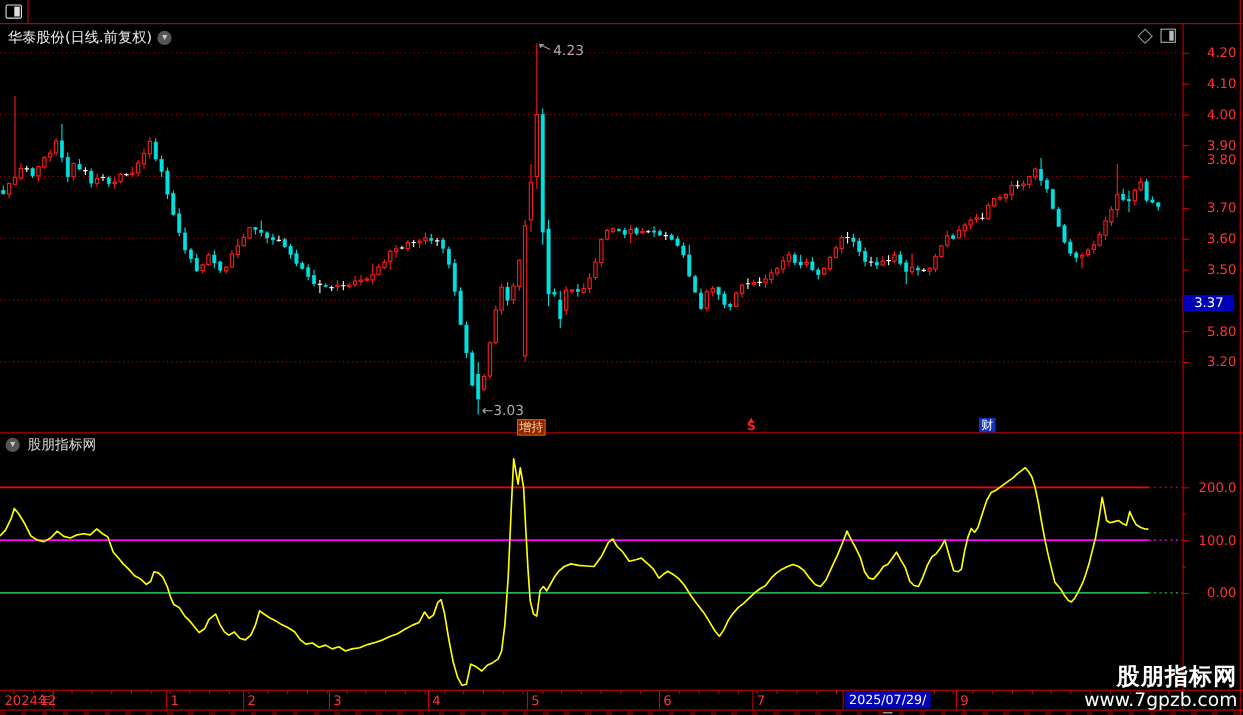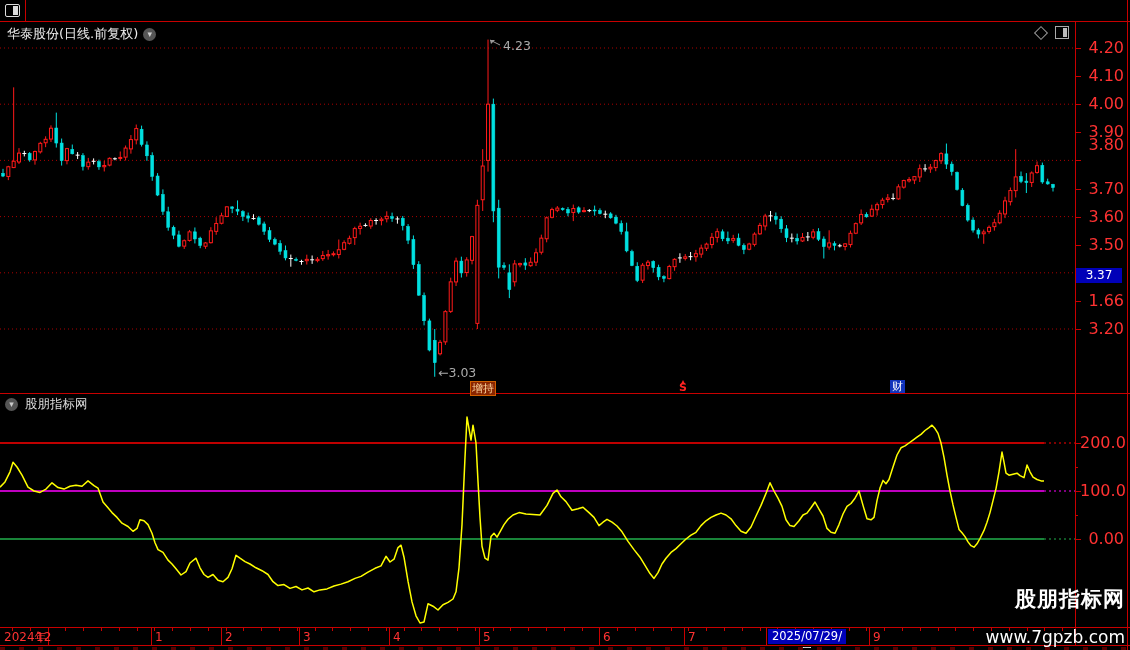--- a/index.html
+++ b/index.html
@@ -25,21 +25,21 @@
              display:flex;align-items:center;justify-content:center;line-height:1;}
   .tr-icons{position:absolute;top:26px;left:1036px;display:flex;gap:9px;align-items:center;z-index:5;}
   .diamond{width:8px;height:8px;border:1px solid #999;transform:rotate(45deg);}
   .splitsq{width:12px;height:11px;border:1px solid #aaa;position:relative;}
   .splitsq::after{content:"";position:absolute;right:1px;top:1px;bottom:1px;width:4px;background:#bbb;}
   
   #main-plot{position:absolute;left:0;top:22px;}
   #ind-plot{position:absolute;left:0;top:413px;}
   
   .axis-label{position:absolute;left:1080px;width:44px;text-align:right;color:#ff3232;
-              font-size:16px;line-height:14px;}
+              font-size:12px;line-height:14px;}
   .tickmark{position:absolute;left:1075px;width:6px;height:1px;background:#c80000;}
   .price-tag{position:absolute;left:1076px;width:46px;height:15px;background:#0000b8;color:#fff;
              font-size:12px;line-height:15px;text-align:center;z-index:4;}
   
   .ind-header{position:absolute;left:5px;top:396px;display:flex;align-items:center;gap:7px;
               font-size:12.5px;z-index:5;white-space:nowrap;}
   .ind-header .src{color:#dddddd;}
   
   .hline{position:absolute;height:1px;background:#c80000;}
   .vline{position:absolute;width:1px;background:#c80000;}
@@ -53,21 +53,21 @@
                   line-height:15px;text-align:center;z-index:3;}
   
   .badge{position:absolute;font-size:11px;line-height:13px;z-index:4;}
   .badge-notice{background:#8a2500;border:1px solid #d06000;color:#ffd9a0;padding:0 1px;}
   .badge-finance{background:#1133bb;color:#fff;padding:0 2px;}
   .badge-sell{color:#ff2222;font-weight:bold;display:flex;flex-direction:column;align-items:center;line-height:6px;}
   .badge-sell .arr{font-size:8px;}
   
   .watermark{position:absolute;right:5px;bottom:3px;text-align:right;color:#fff;z-index:9;}
   .watermark .l1{font-size:21px;font-weight:bold;letter-spacing:1px;line-height:23px;}
-  .watermark .l2{font-size:17px;line-height:20px;margin-top:16px;}
+  .watermark .l2{font-size:17px;line-height:20px;}
   
   .status-sliver{position:absolute;left:0;top:647px;width:1130px;height:3px;
                  background:repeating-linear-gradient(90deg,#550000 0 5px,#000 5px 19px);}
 </style>
 </head>
 <body>
 
 <div id="app">
 
   <div class="toolbar">
@@ -505,21 +505,21 @@
       <div class="axis-label" style="top: 125.3px;">3.90</div>
       <div class="tickmark" style="top: 132.3px;"></div>
       <div class="axis-label" style="top: 138px;">3.80</div>
       <div class="tickmark" style="top: 160.4px;"></div>
       <div class="axis-label" style="top: 181.5px;">3.70</div>
       <div class="tickmark" style="top: 188.5px;"></div>
       <div class="axis-label" style="top: 209.6px;">3.60</div>
       <div class="tickmark" style="top: 216.6px;"></div>
       <div class="axis-label" style="top: 237.7px;">3.50</div>
       <div class="tickmark" style="top: 244.7px;"></div>
-      <div class="axis-label" style="top: 293.9px;">1.66</div>
+      <div class="axis-label" style="top: 293.9px;">5.80</div>
       <div class="tickmark" style="top: 300.9px;"></div>
       <div class="axis-label" style="top: 322px;">3.20</div>
       <div class="tickmark" style="top: 329px;"></div>
     </div>
   <div class="price-tag" id="price-tag" style="top: 268px;">3.37</div>
 
   <div id="badges">
       <div class="badge badge-notice" style="left: 470px; top: 381px;">增持</div>
       <div class="badge badge-sell" style="left: 679px; top: 379px;">
         <span class="arr">▴</span>

